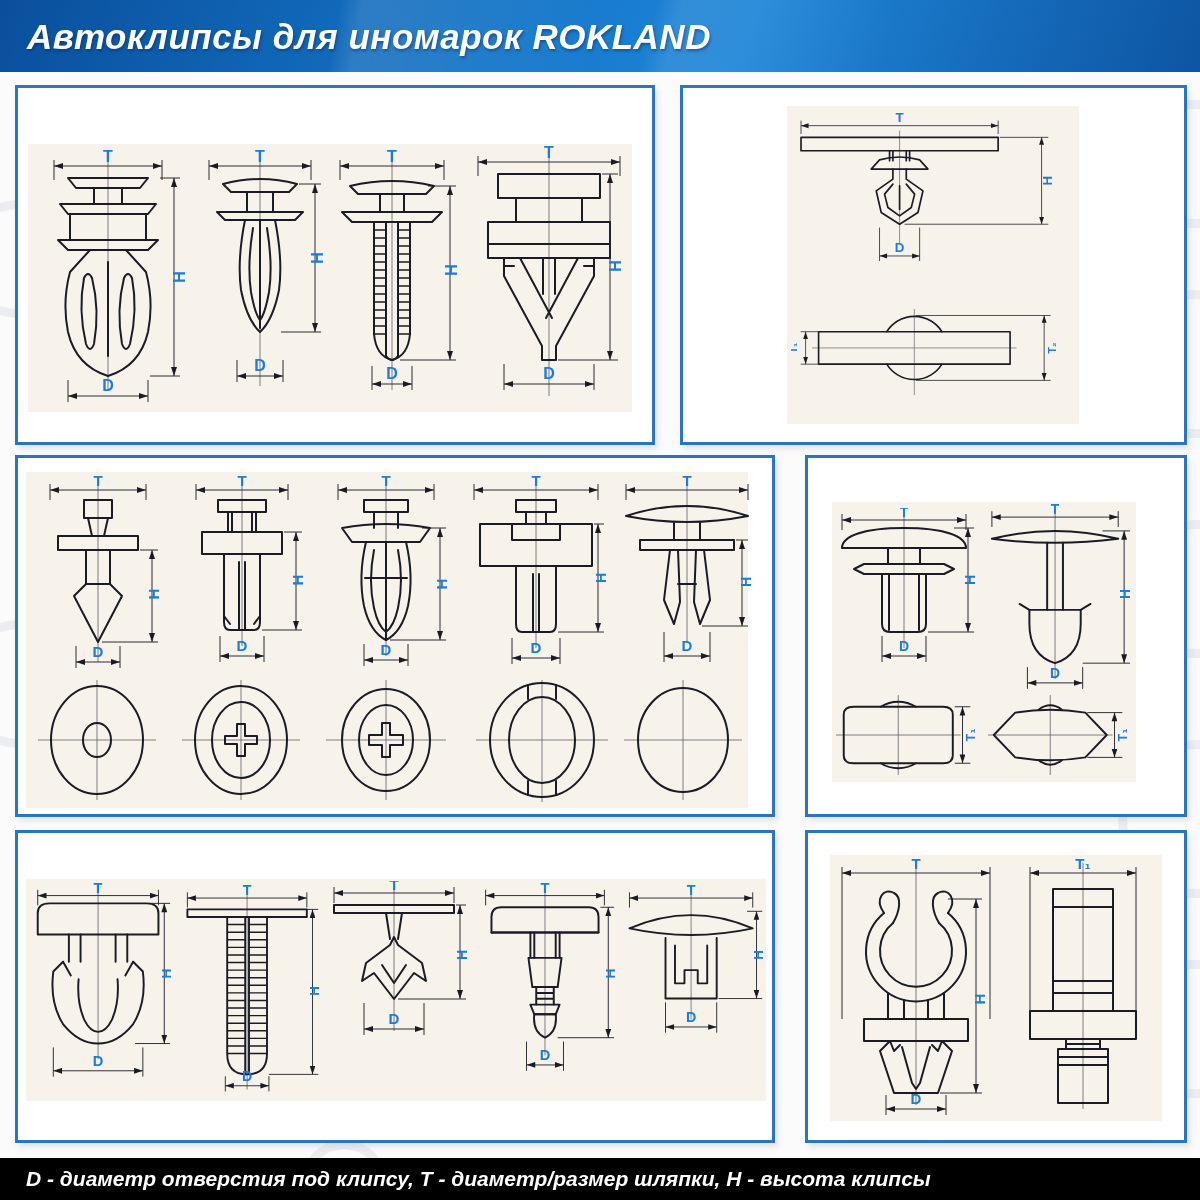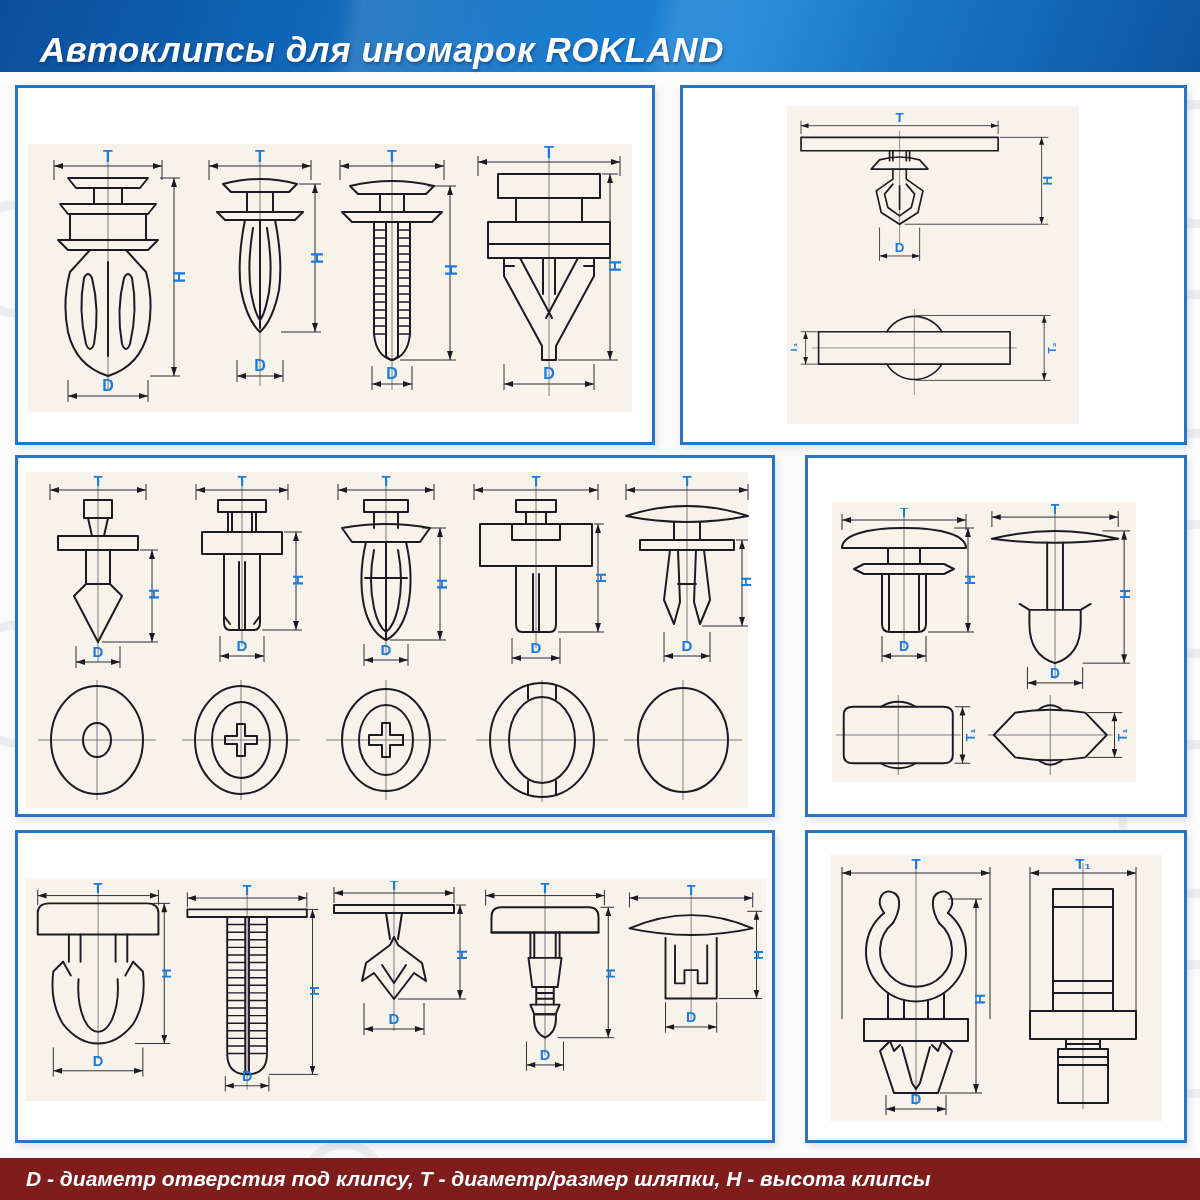--- a/index.html
+++ b/index.html
@@ -4,24 +4,24 @@
 <style>
   html,body{margin:0;padding:0;}
   body{width:1200px;height:1200px;position:relative;overflow:hidden;
        background:#fbfbfc;font-family:"Liberation Sans",sans-serif;}
   
   .hdr{position:absolute;left:0;top:0;width:1200px;height:72px;
        background:
          linear-gradient(105deg,rgba(255,255,255,0) 54%,rgba(255,255,255,.10) 56%,rgba(255,255,255,0) 74%),
          linear-gradient(100deg,rgba(255,255,255,0) 28%,rgba(255,255,255,.12) 30%,rgba(255,255,255,0) 50%),
          linear-gradient(110deg,#0a4f9c 0%,#1474c6 40%,#1f86d8 62%,#0d55a2 100%);}
-  .hdr h1{margin:16px;padding:14px 0 0 24px;font-size:35px;line-height:40px;color:#fff;
+  .hdr h1{margin:3px;padding:14px 0 0 24px;font-size:35px;line-height:40px;color:#fff;
           font-style:italic;font-weight:800;letter-spacing:.5px;
           text-shadow:1px 2px 3px rgba(10,30,80,.45);}
-  .ftr{position:absolute;left:0;top:1158px;width:1200px;height:42px;background:#7f1d1d;}
+  .ftr{position:absolute;left:0;top:1158px;width:1200px;height:42px;background:#000000;}
   .ftr div{color:#fff;font-style:italic;font-weight:bold;font-size:21px;line-height:42px;padding-left:26px;}
   
   .wm{position:absolute;border:9px solid rgba(198,204,212,.30);border-radius:50%;}
   
   .panel{position:absolute;background:#fff;border:3px solid #2a74c4;box-sizing:border-box;
          box-shadow:3px 4px 6px rgba(120,130,145,.18);}
   .paper{position:absolute;background:#f7f3ea;}
   .fig{position:absolute;}
   
   .o{fill:none;stroke:#1b1b26;stroke-width:2;stroke-linejoin:round;stroke-linecap:round;}

